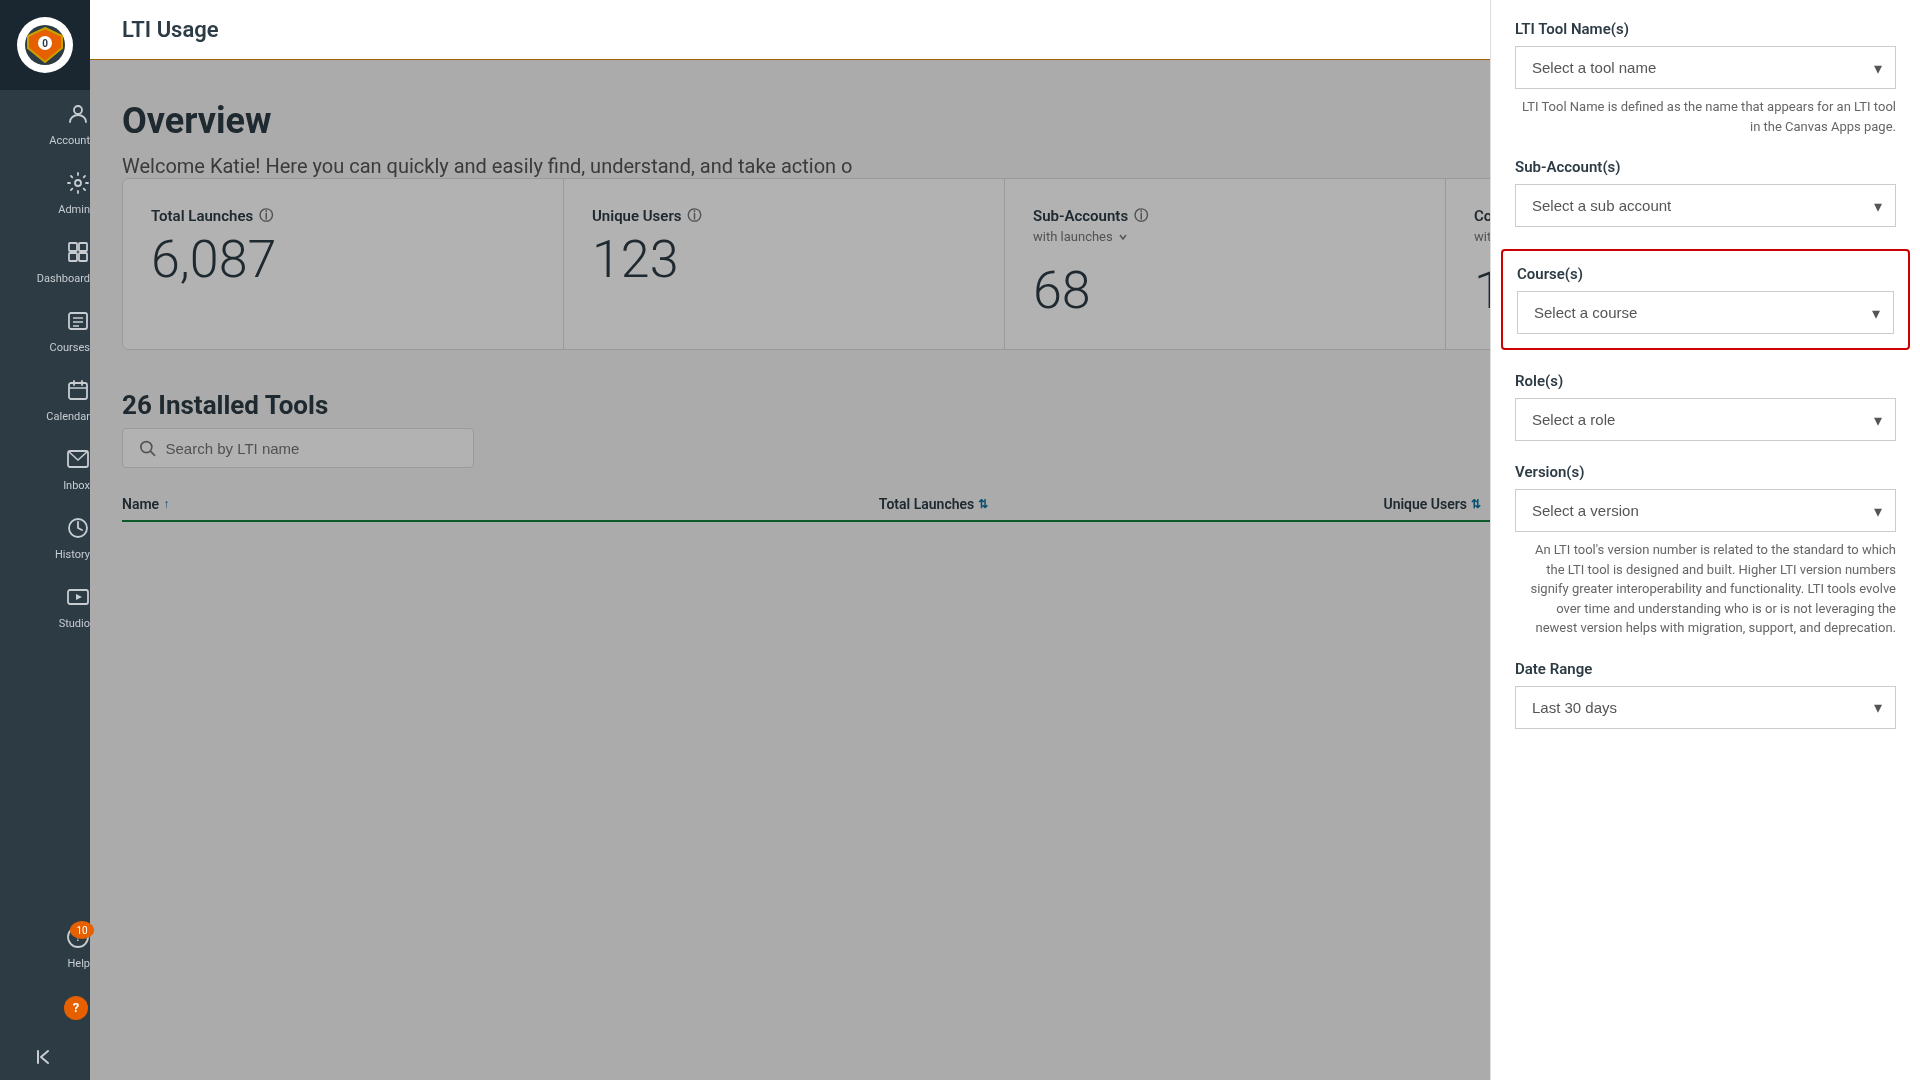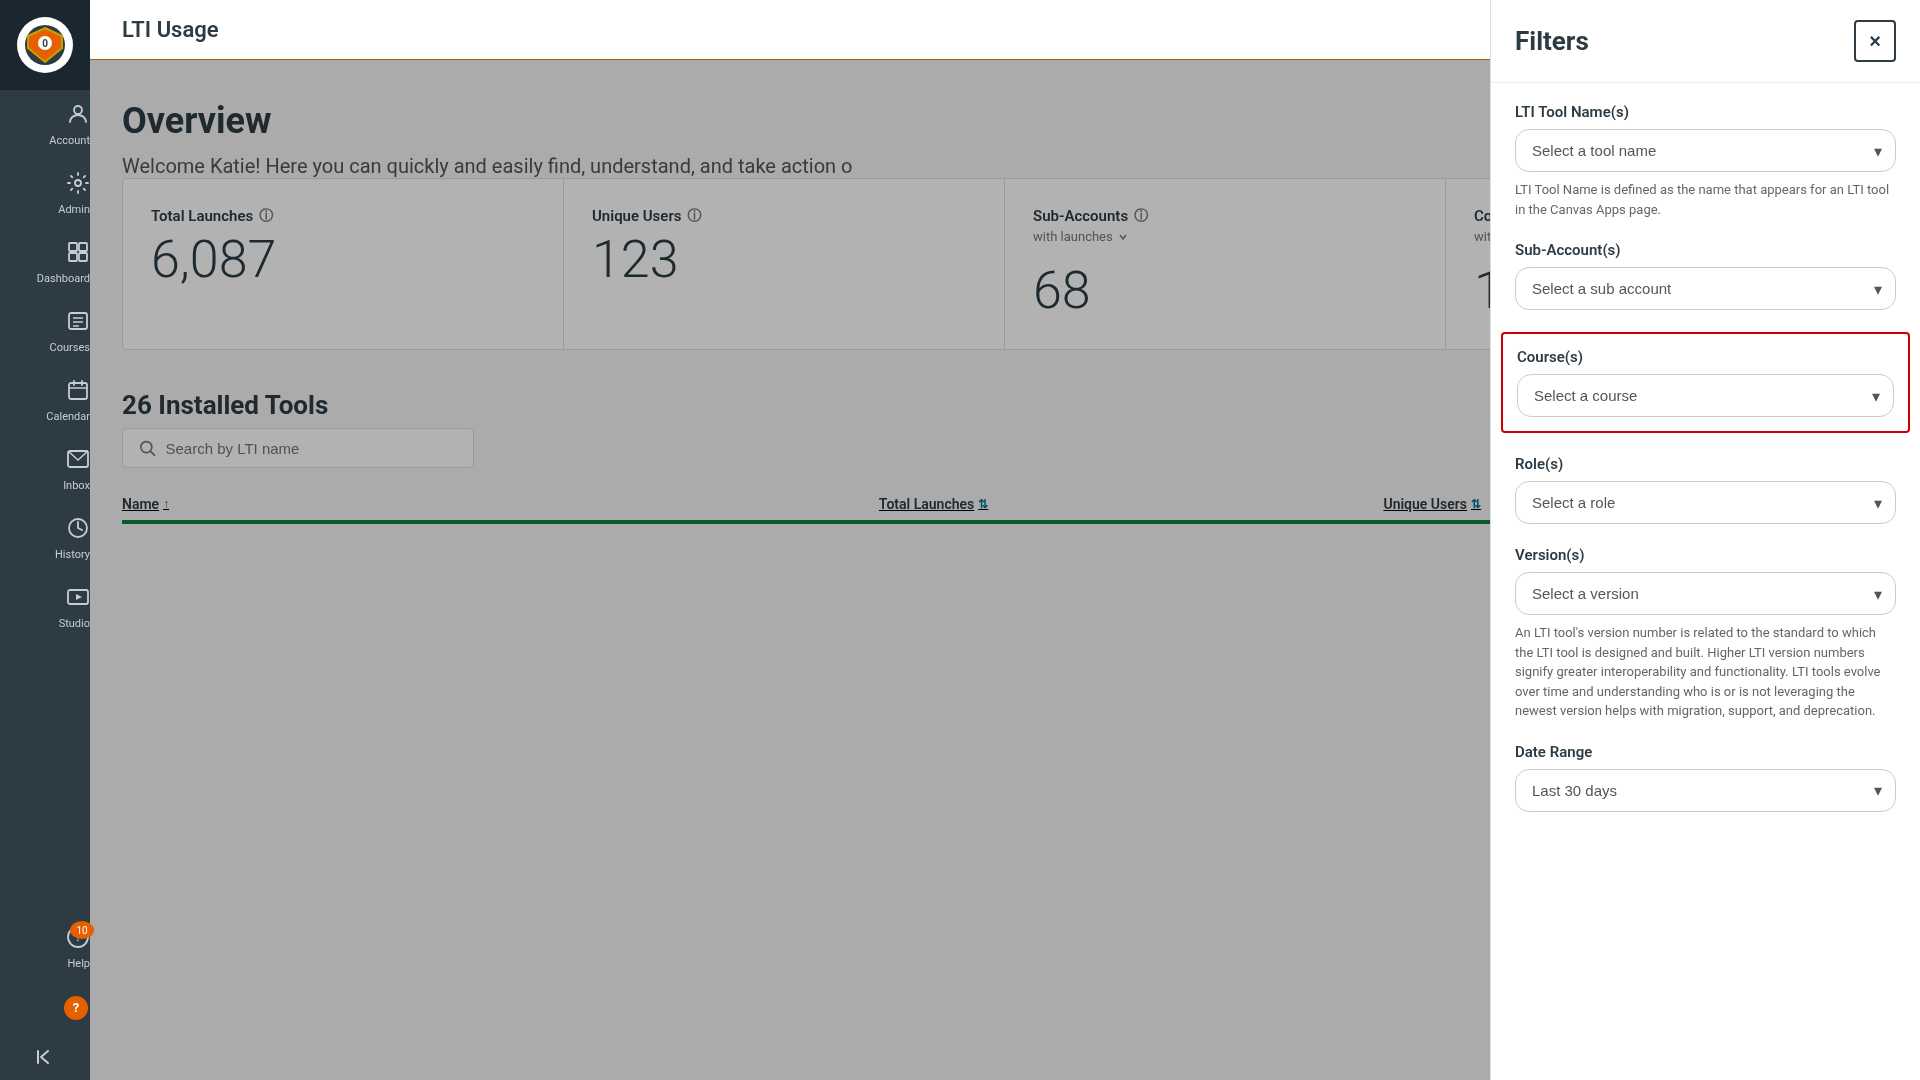--- a/index.html
+++ b/index.html
@@ -227,23 +227,22 @@
     }
     .search-box input {
       border: none;
       outline: none;
       font-size: 15px;
       width: 100%;
       color: #555;
     }
     .table-header {
       display: flex;
-      border-bottom: 4px solid #15803d;
+      border-bottom: 2px solid #15803d;
       padding: 8px 0;
-      text-decoration: underline;
     }
     .table-header-cell {
       font-size: 14px;
       font-weight: 600;
       color: #2d3b45;
       display: flex;
       align-items: center;
       gap: 4px;
     }
     .col-name { flex: 3; }
@@ -304,40 +303,41 @@
       color: #2d3b45;
       margin-bottom: 8px;
     }
     .filter-select-wrapper {
       position: relative;
     }
     .filter-select-wrapper select {
       width: 100%;
       padding: 12px 40px 12px 16px;
       border: 1px solid #ccc;
-      border-radius: 14px;
+      border-radius: 0;
       font-size: 15px;
       color: #555;
       appearance: none;
       background: #fff;
       cursor: pointer;
     }
     .filter-select-wrapper .chevron {
       position: absolute;
       right: 14px;
       top: 50%;
       transform: translateY(-50%);
       pointer-events: none;
       color: #555;
     }
     .filter-desc {
       font-size: 13px;
       color: #666;
       margin-top: 8px;
       line-height: 1.5;
+      text-align: right;
     }
 
     
     .filter-section.highlighted {
       border: 2.5px solid #cc0000;
       border-radius: 4px;
       padding: 14px;
       margin-left: -14px;
       margin-right: -14px;
       padding-left: 14px;
@@ -547,26 +547,20 @@
         <span style="font-size:12px;color:#0770a3;">⇅</span>
       </div>
       <div class="table-header-cell col-users">
         <span>Unique Users</span>
         <span style="font-size:12px;color:#0770a3;">⇅</span>
       </div>
     </div>
   </div>
 
   <div class="filter-panel">
-    <div class="filter-header">
-      <span class="filter-title">Filters</span>
-      <button class="filter-close-btn">
-        <span>×</span>
-      </button>
-    </div>
     <div class="filter-body">
 
       <div class="filter-section">
         <div class="filter-section-label">LTI Tool Name(s)</div>
         <div class="filter-select-wrapper">
           <select>
             <option value="">Select a tool name</option>
           </select>
           <span class="chevron">▾</span>
         </div>

